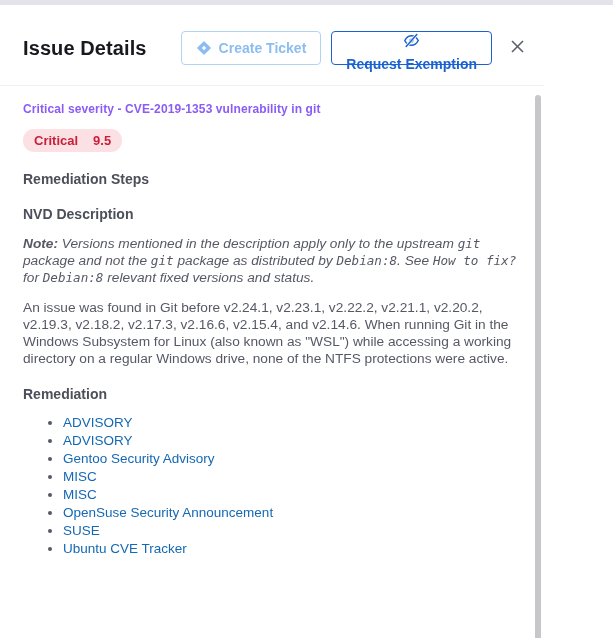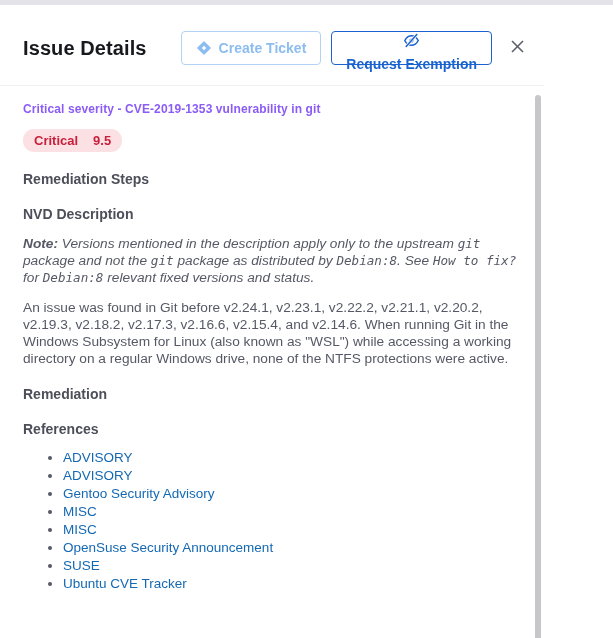--- a/index.html
+++ b/index.html
@@ -149,21 +149,20 @@
 
     <div class="subheading">NVD Description</div>
 
     <p class="body-text note-text"><b>Note:</b><span> Versions mentioned in the description apply only to the upstream </span><code>git</code><span> package and not the </span><code>git</code><span> package as distributed by </span><code>Debian:8</code><span>. See </span><code>How to fix?</code><span> for </span><code>Debian:8</code><span> relevant fixed versions and status.</span></p>
 
     <p class="body-text">An issue was found in Git before v2.24.1, v2.23.1, v2.22.2, v2.21.1, v2.20.2, v2.19.3, v2.18.2, v2.17.3, v2.16.6, v2.15.4, and v2.14.6. When running Git in the Windows Subsystem for Linux (also known as "WSL") while accessing a working directory on a regular Windows drive, none of the NTFS protections were active.</p>
 
     <div class="subheading">Remediation</div>
 
 
-    <div class="subheading">References</div>
 
     <ul class="refs">
 
         <li><a>ADVISORY</a></li>
 
         <li><a>ADVISORY</a></li>
 
         <li><a>Gentoo Security Advisory</a></li>
 
         <li><a>MISC</a></li>

